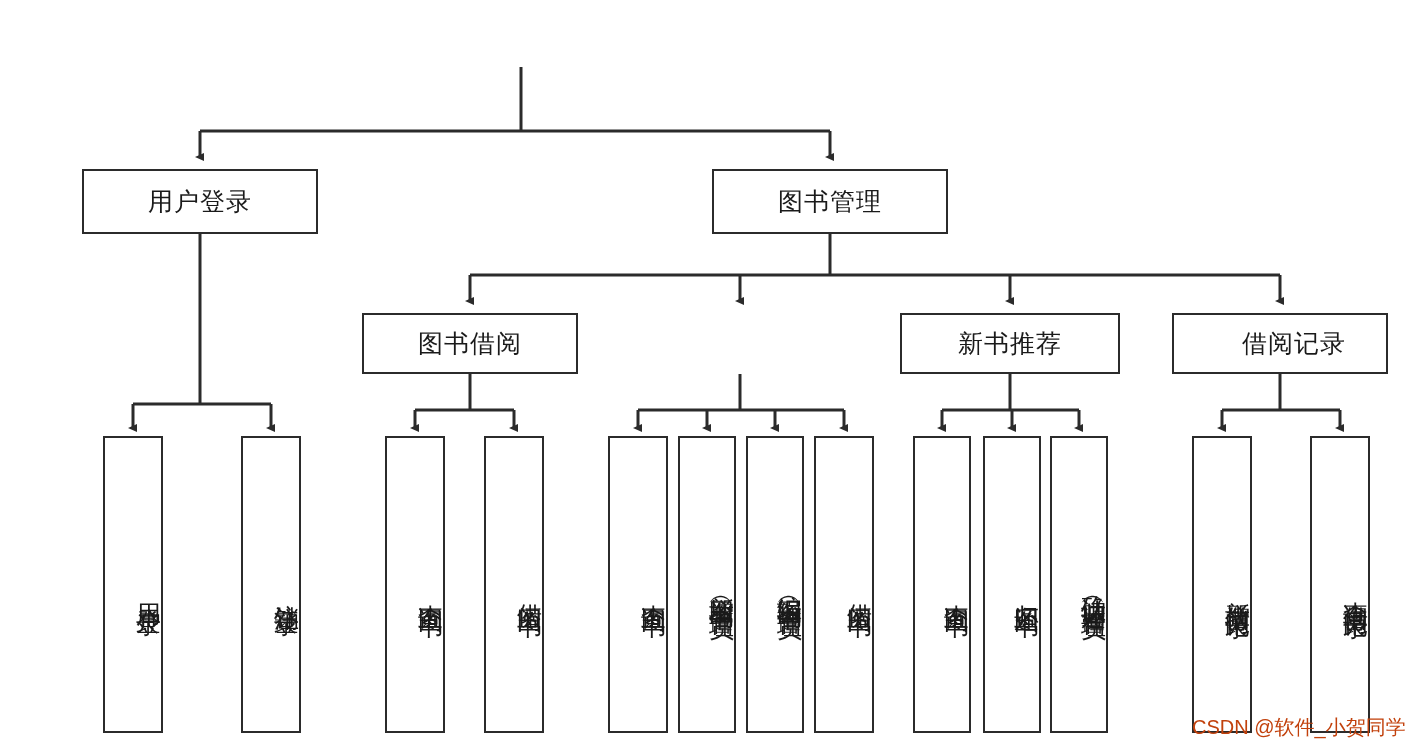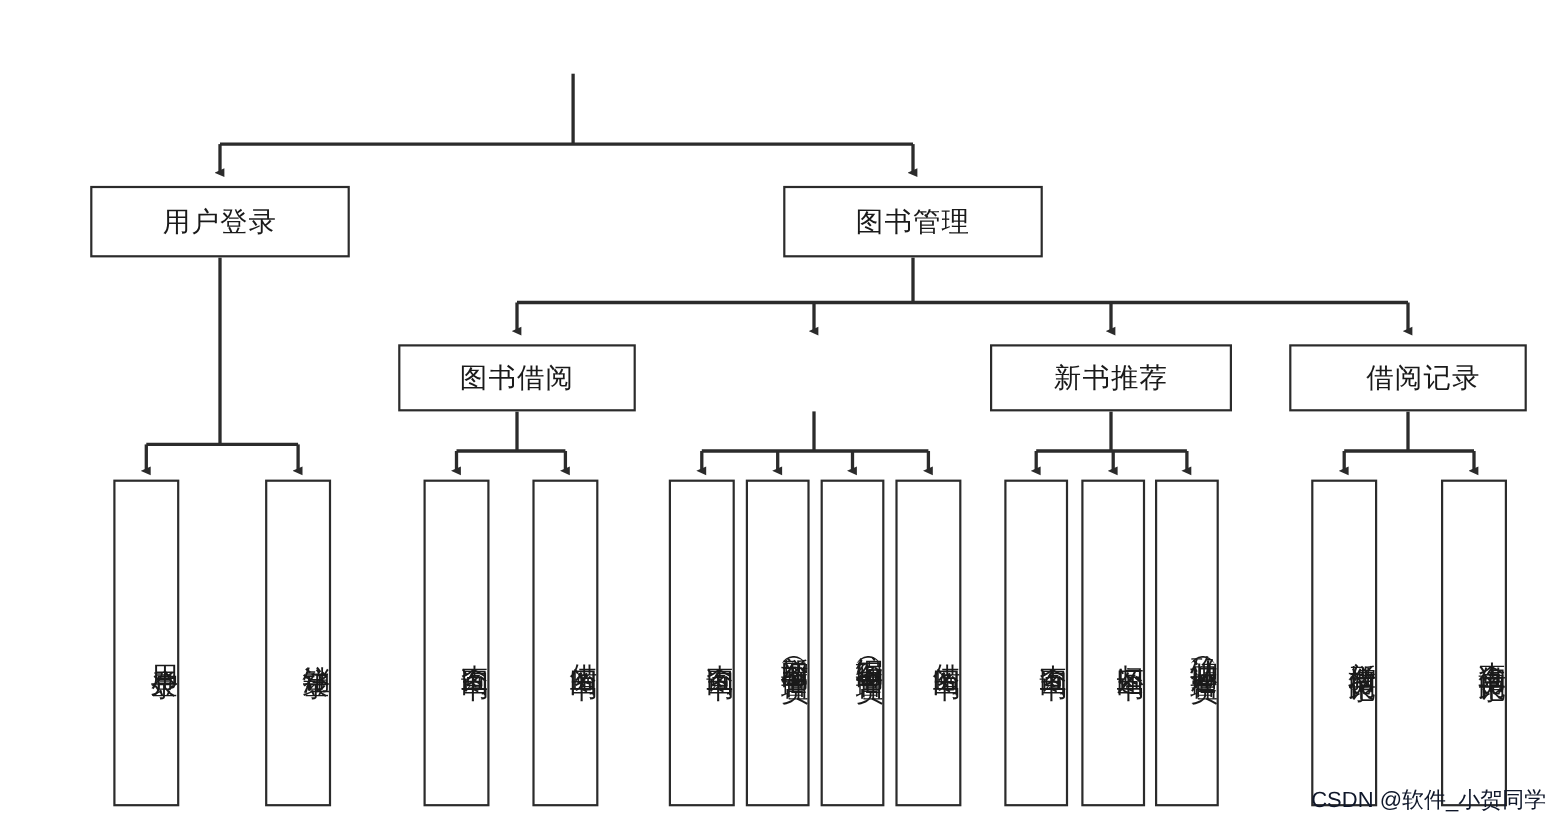--- a/index.html
+++ b/index.html
@@ -49,21 +49,21 @@
     padding-top: 10px;
   }
   .node-v .vtext {
     writing-mode: vertical-rl;
     text-orientation: upright;
     display: block;
   }
   .watermark {
     position: absolute;
     font-size: 20px;
-    color: #0f172a;
+    color: #c2410c;
     white-space: nowrap;
     letter-spacing: 0px;
     text-align: right;
   }
 </style>
 </head>
 <body>
 
 <div id="canvas">
 

